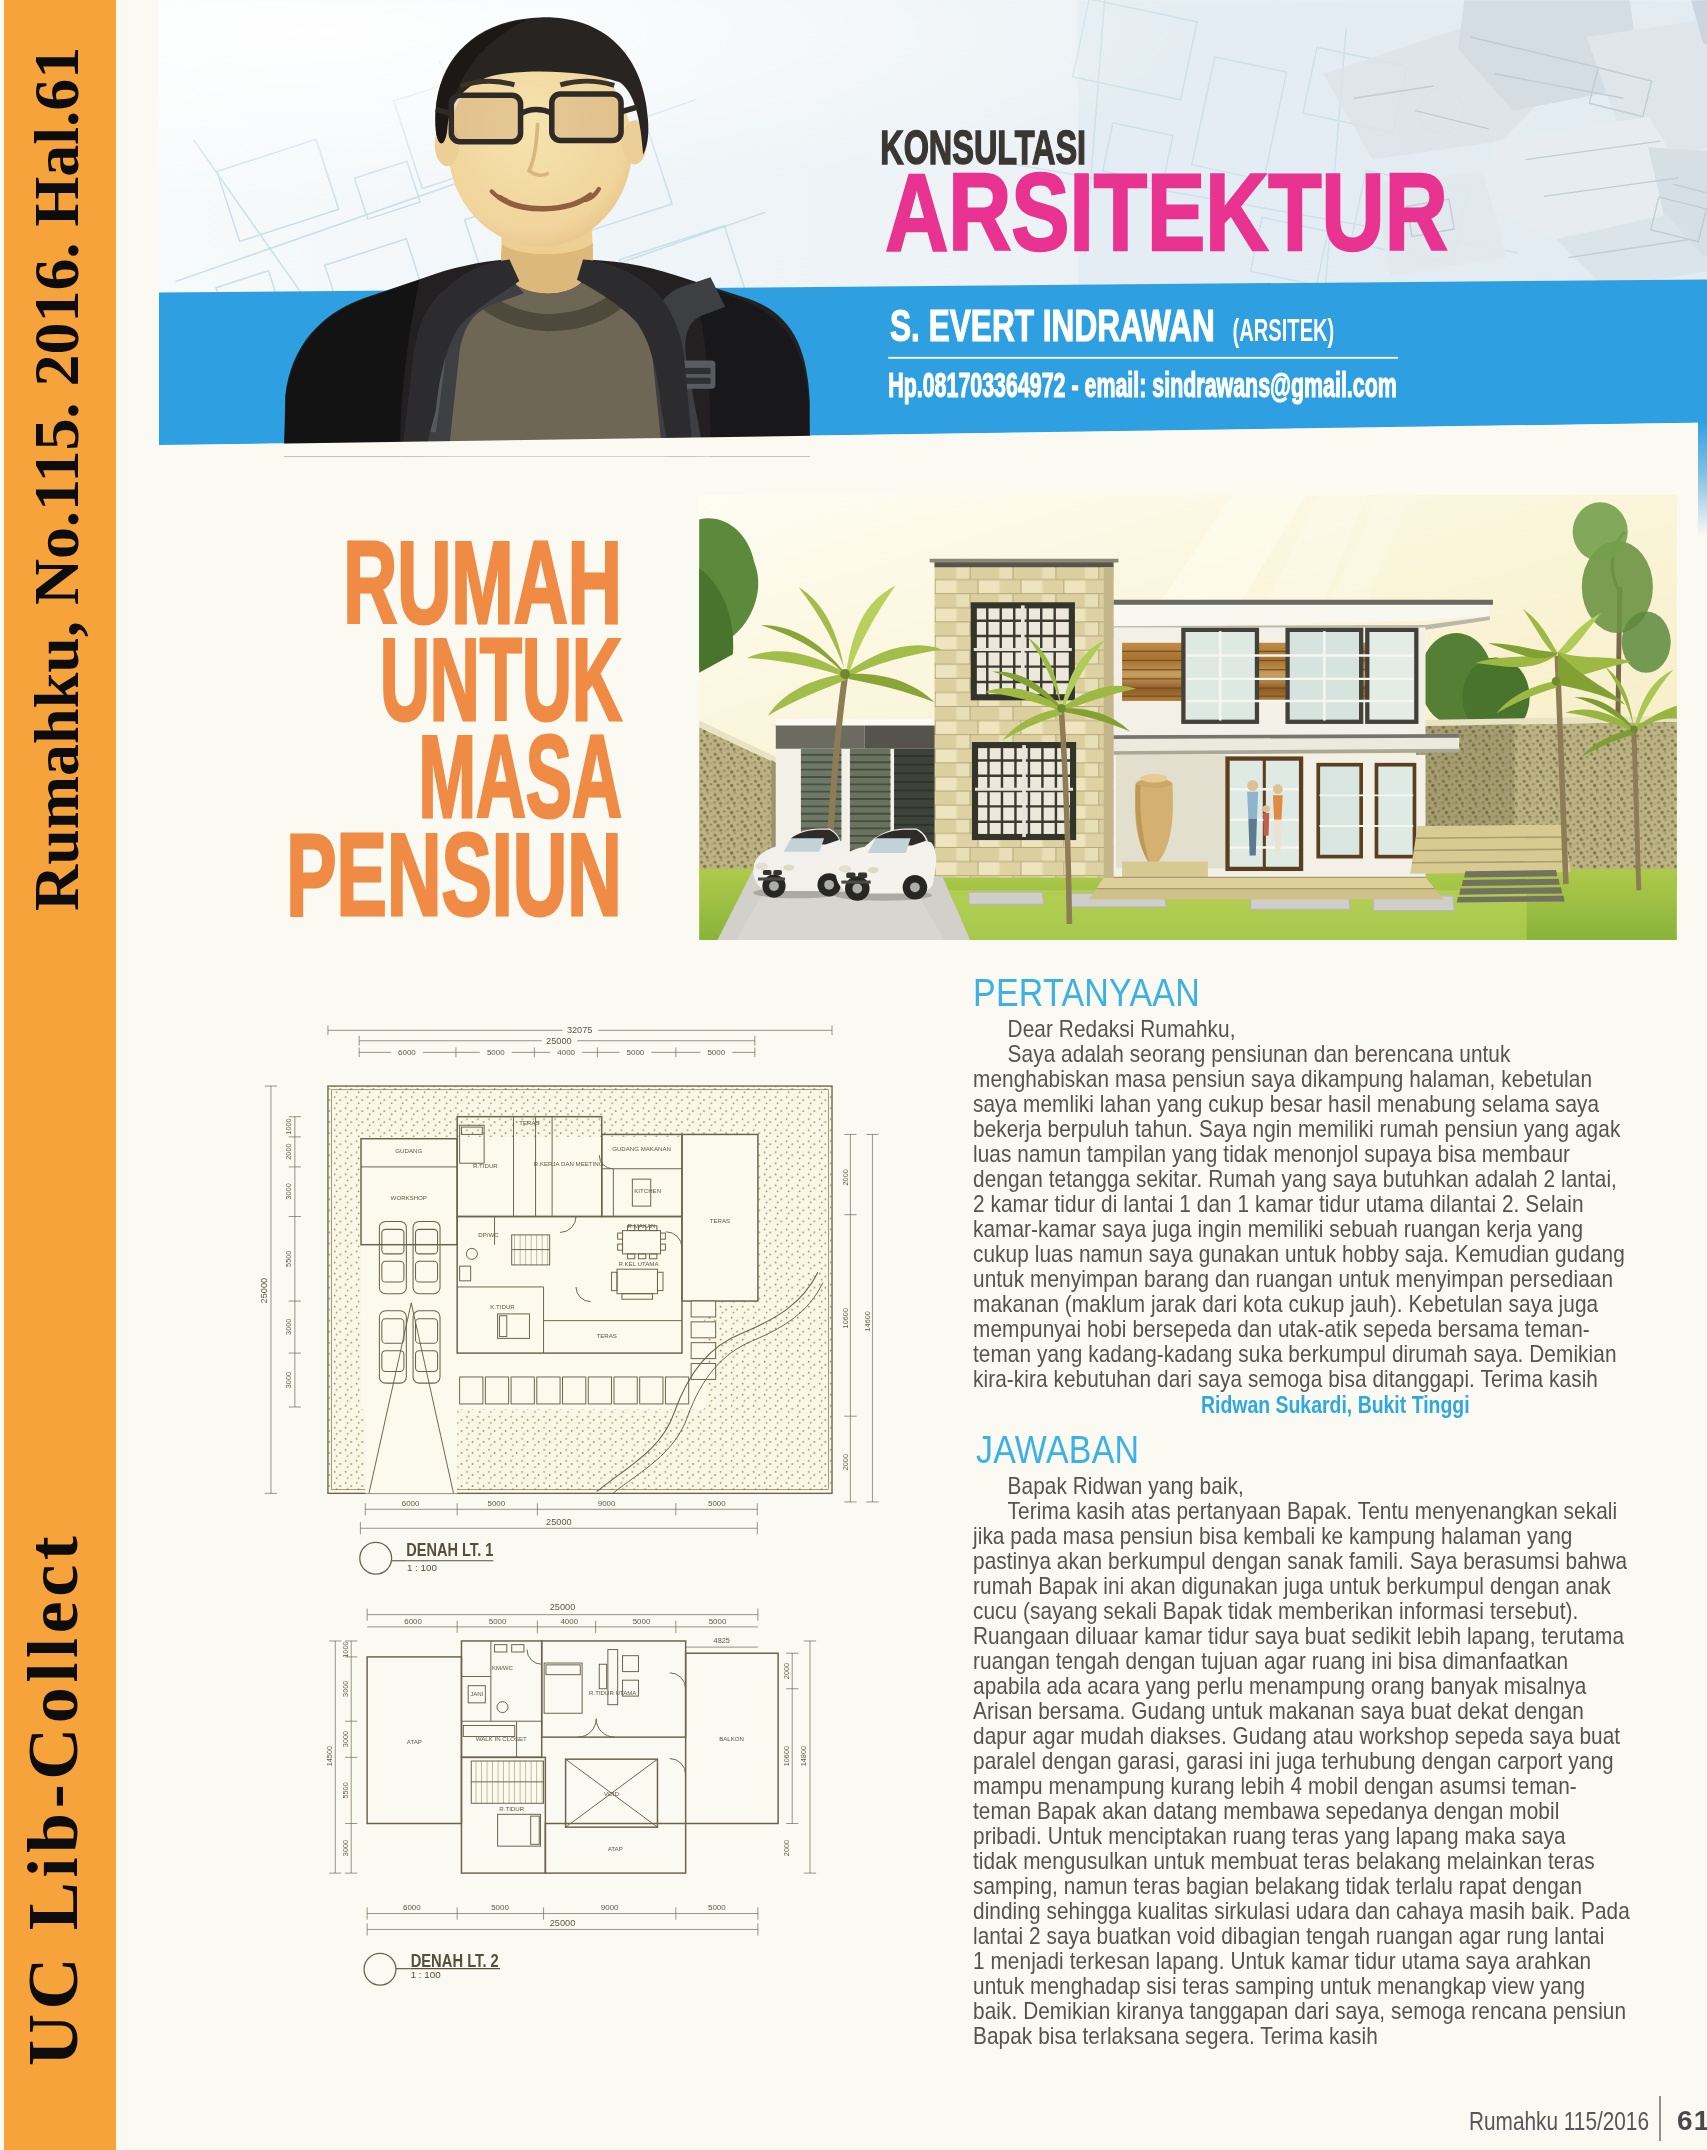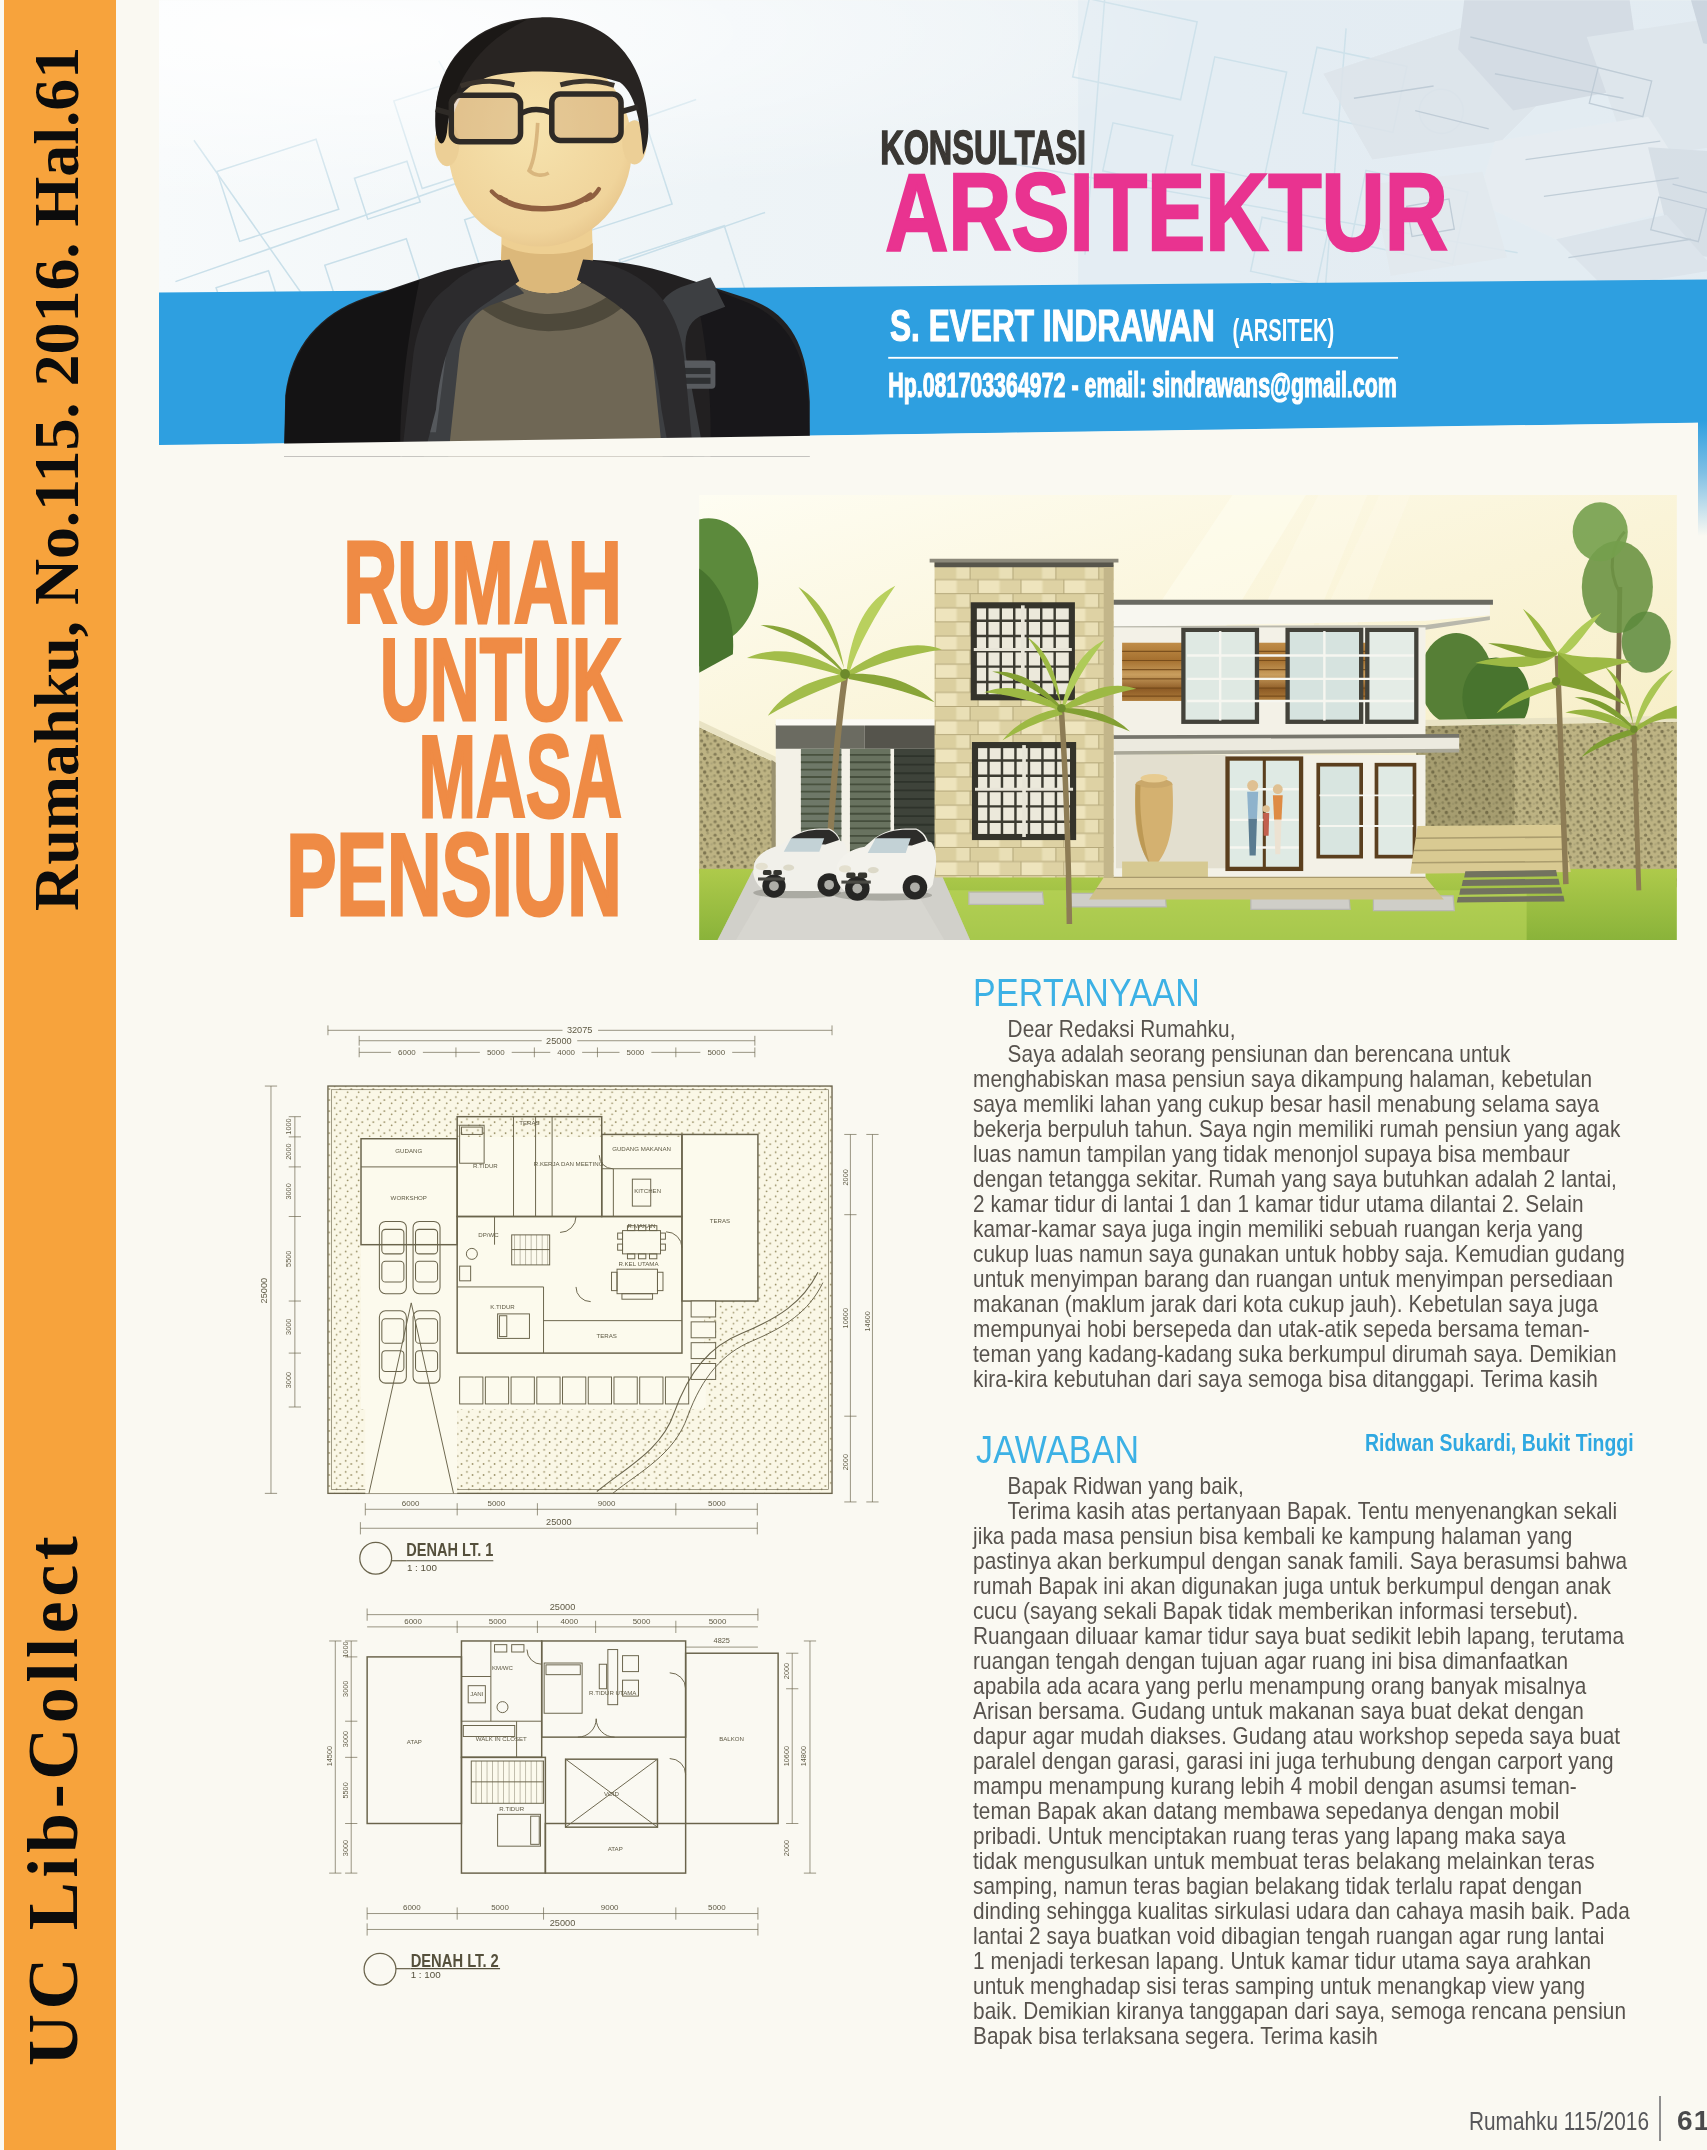--- a/index.html
+++ b/index.html
@@ -596,21 +596,21 @@
 <div>2 kamar tidur di lantai 1 dan 1 kamar tidur utama dilantai 2. Selain</div>
 <div>kamar-kamar saya juga ingin memiliki sebuah ruangan kerja yang</div>
 <div>cukup luas namun saya gunakan untuk hobby saja. Kemudian gudang</div>
 <div>untuk menyimpan barang dan ruangan untuk menyimpan persediaan</div>
 <div>makanan (maklum jarak dari kota cukup jauh). Kebetulan saya juga</div>
 <div>mempunyai hobi bersepeda dan utak-atik sepeda bersama teman-</div>
 <div>teman yang kadang-kadang suka berkumpul dirumah saya. Demikian</div>
 <div>kira-kira kebutuhan dari saya semoga bisa ditanggapi. Terima kasih</div>
 </div>
 
-<div class="abs" style="left:973px;top:1391px;width:661px;text-align:right;margin-top:38px;"><span style="display:inline-block;font-size:24px;font-weight:bold;color:#2fa8e1;transform:scaleX(0.81);transform-origin:100% 0;white-space:nowrap;">Ridwan Sukardi, Bukit Tinggi</span></div>
+<div class="abs" style="left:973px;top:1391px;width:661px;text-align:center;"><span style="display:inline-block;font-size:24px;font-weight:bold;color:#2fa8e1;transform:scaleX(0.81);transform-origin:100% 0;white-space:nowrap;">Ridwan Sukardi, Bukit Tinggi</span></div>
 
 <div class="abs hd" style="left:976px;top:1428px;">JAWABAN</div>
 
 <div class="abs bodytxt" style="left:973px;top:1473px;width:686px;" id="atext">
 <div class="ind">Bapak Ridwan yang baik,</div>
 <div class="ind">Terima kasih atas pertanyaan Bapak. Tentu menyenangkan sekali</div>
 <div>jika pada masa pensiun bisa kembali ke kampung halaman yang</div>
 <div>pastinya akan berkumpul dengan sanak famili. Saya berasumsi bahwa</div>
 <div>rumah Bapak ini akan digunakan juga untuk berkumpul dengan anak</div>
 <div>cucu (sayang sekali Bapak tidak memberikan informasi tersebut).</div>

